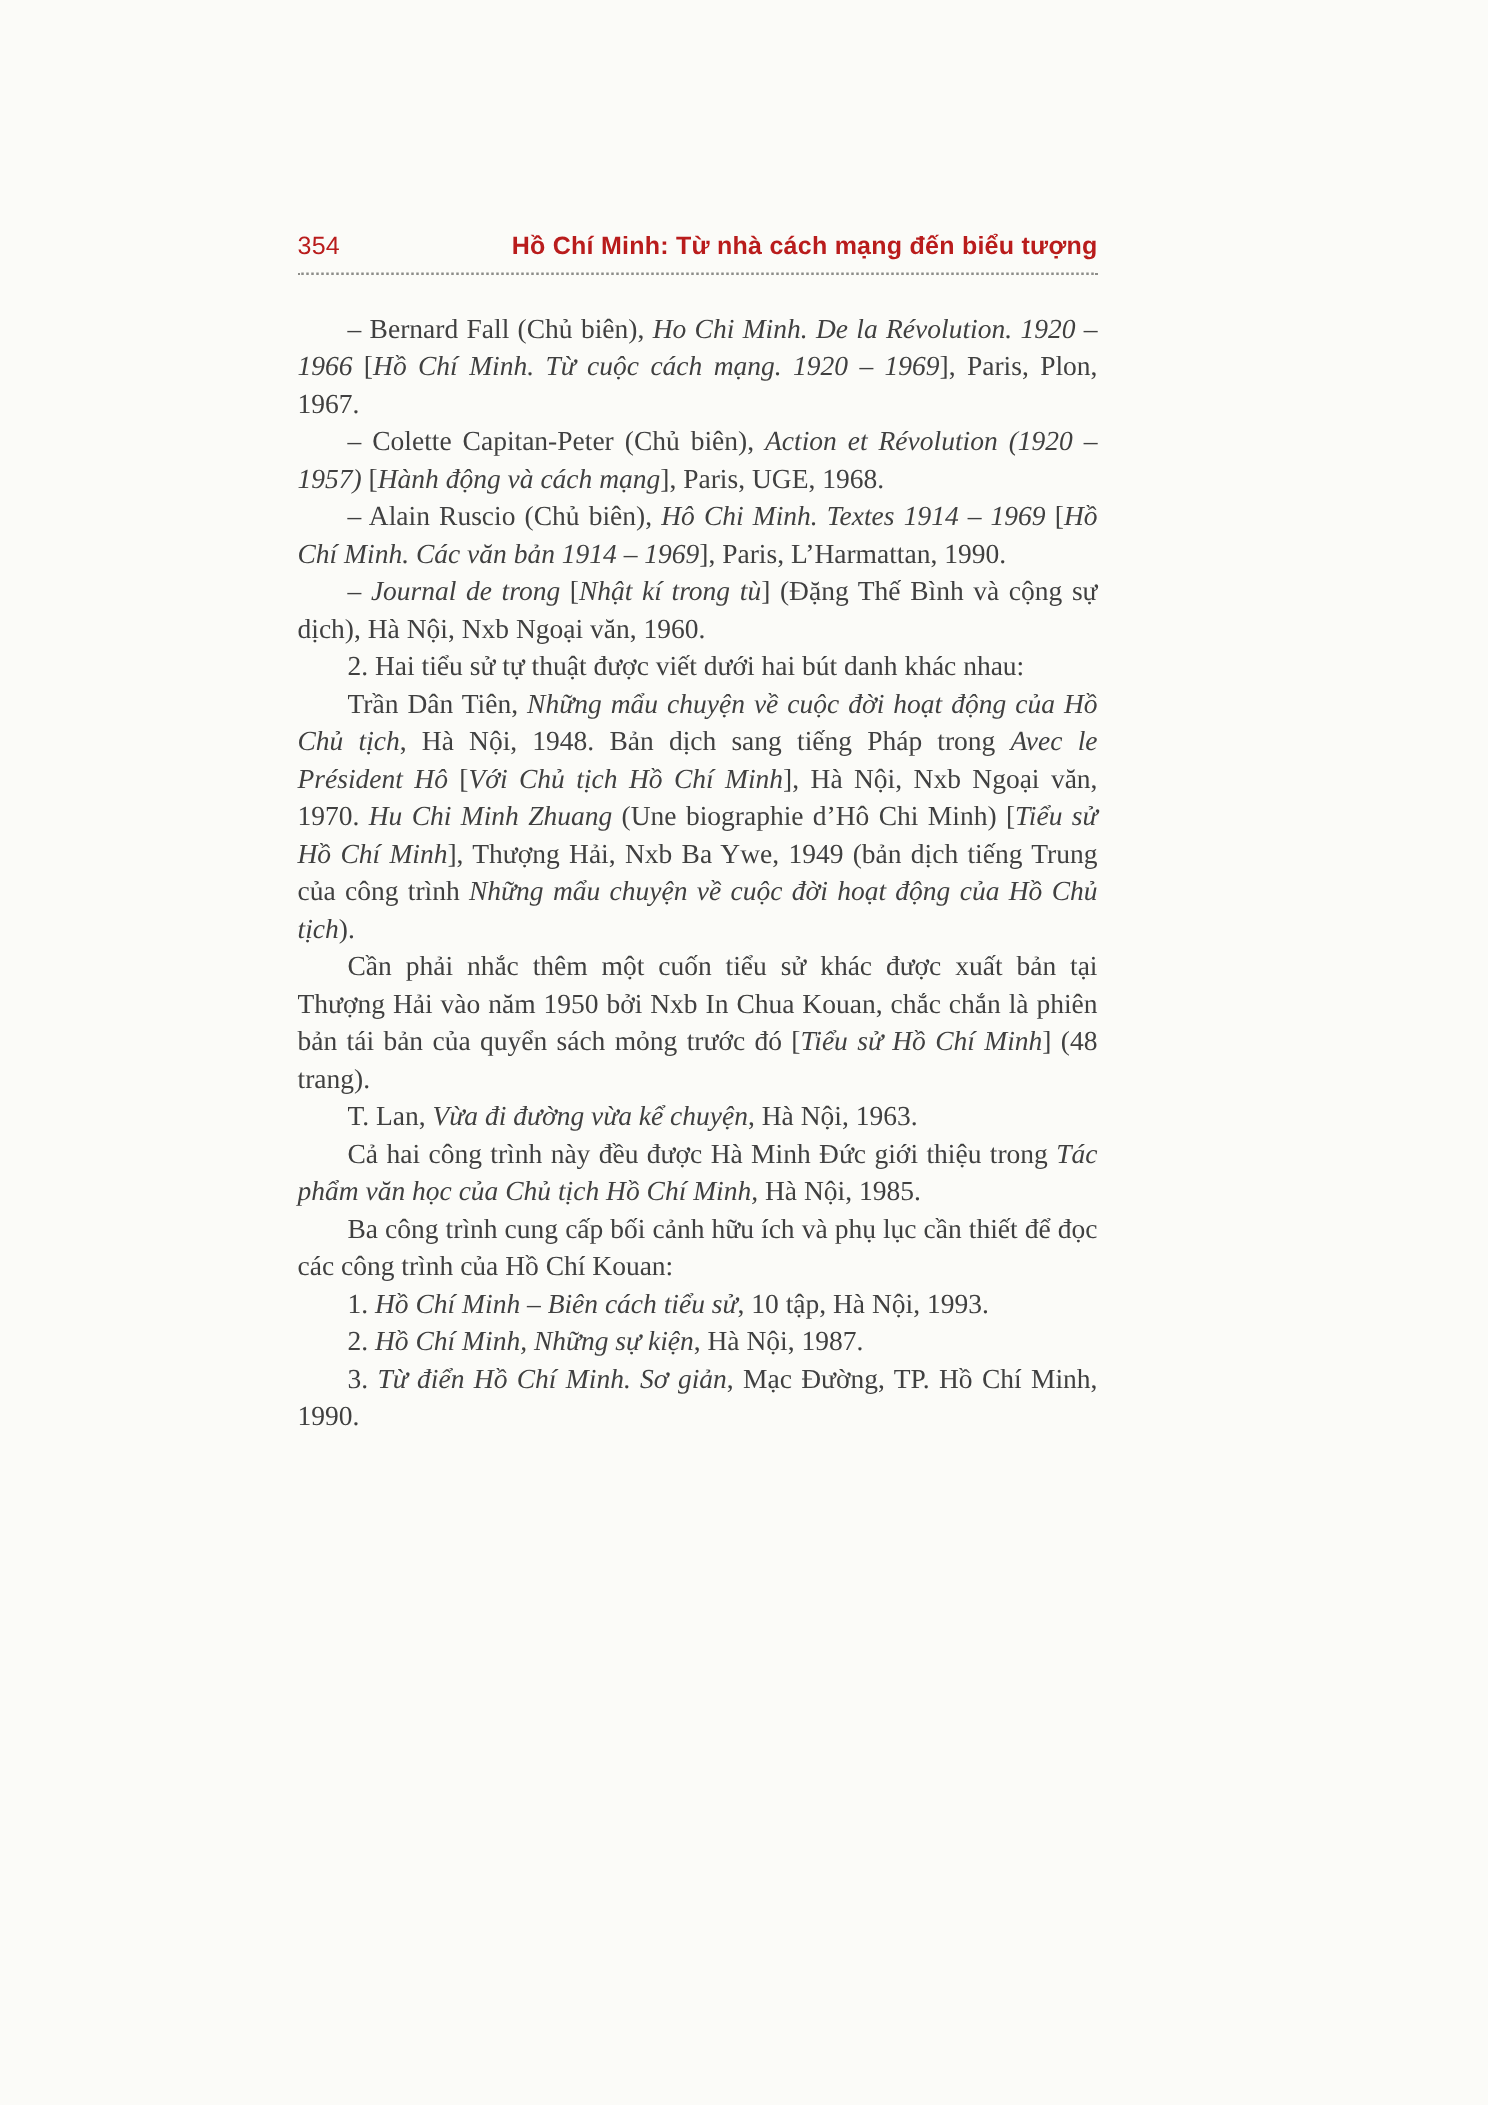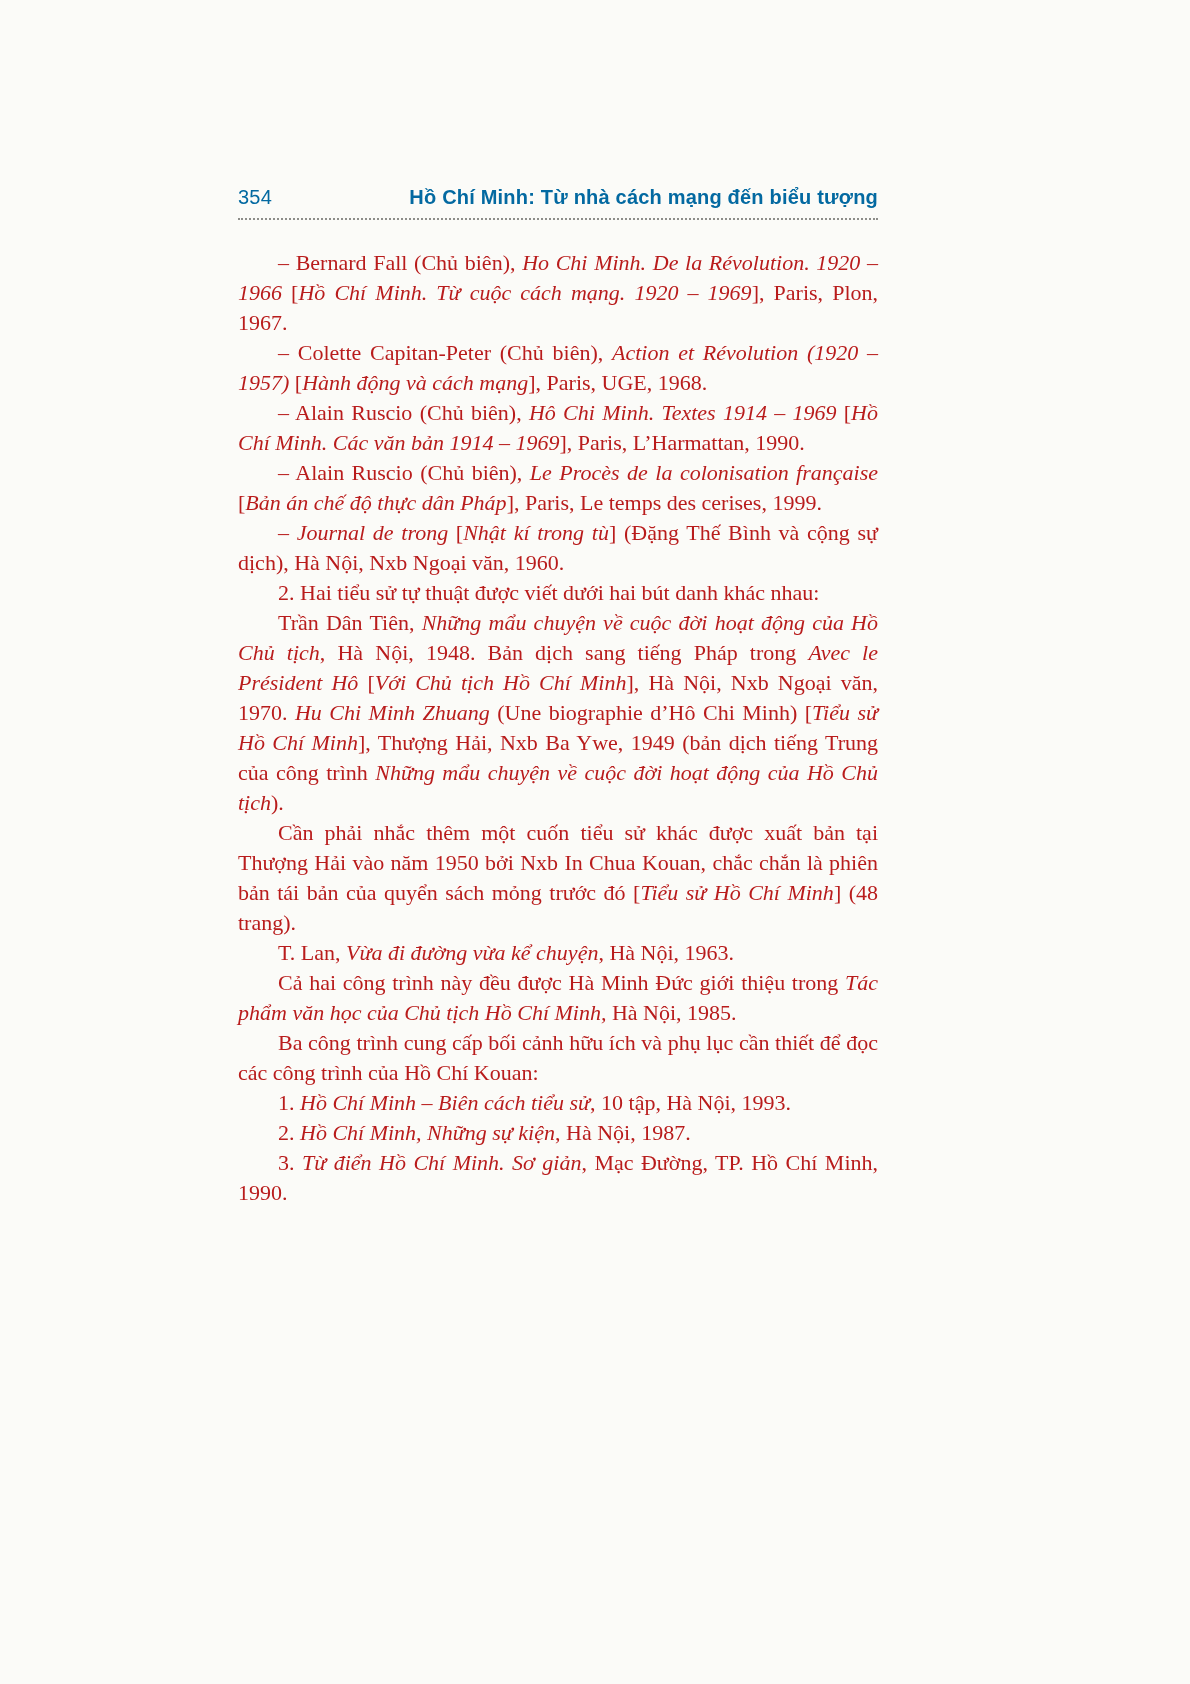--- a/index.html
+++ b/index.html
@@ -44,30 +44,29 @@
   .body-text p {
     margin: 0;
     text-indent: 40px;
   }
   .it { font-style: italic; }
 </style>
 </head>
 <body>
 
 <div class="page" style="background: rgb(251, 251, 248);">
-  <header class="running-head" style="color: #0369a1;">
+  <header class="running-head" style="color: #b91c1c;">
     <span class="page-num">354</span>
     <span class="run-title">Hồ Chí Minh: Từ nhà cách mạng đến biểu tượng</span>
   </header>
   <div class="head-rule" style="border-bottom-color: rgb(141, 141, 137);"></div>
-  <main class="body-text" style="color: #b91c1c;">
+  <main class="body-text" style="color: #404040;">
       <p><span>– Bernard Fall (Chủ biên), </span><span class="it">Ho Chi Minh. De la Révolution. 1920 – 1966</span><span> [</span><span class="it">Hồ Chí Minh. Từ cuộc cách mạng. 1920 – 1969</span><span>], Paris, Plon, 1967.</span></p>
       <p><span>– Colette Capitan-Peter (Chủ biên), </span><span class="it">Action et Révolution (1920 – 1957)</span><span> [</span><span class="it">Hành động và cách mạng</span><span>], Paris, UGE, 1968.</span></p>
       <p><span>– Alain Ruscio (Chủ biên), </span><span class="it">Hô Chi Minh. Textes 1914 – 1969</span><span> [</span><span class="it">Hồ Chí Minh. Các văn bản 1914 – 1969</span><span>], Paris, L’Harmattan, 1990.</span></p>
-      <p><span>– Alain Ruscio (Chủ biên), </span><span class="it">Le Procès de la colonisation française</span><span> [</span><span class="it">Bản án chế độ thực dân Pháp</span><span>], Paris, Le temps des cerises, 1999.</span></p>
       <p><span>– </span><span class="it">Journal de trong</span><span> [</span><span class="it">Nhật kí trong tù</span><span>] (Đặng Thế Bình và cộng sự dịch), Hà Nội, Nxb Ngoại văn, 1960.</span></p>
       <p><span>2. Hai tiểu sử tự thuật được viết dưới hai bút danh khác nhau:</span></p>
       <p><span>Trần Dân Tiên, </span><span class="it">Những mẩu chuyện về cuộc đời hoạt động của Hồ Chủ tịch</span><span>, Hà Nội, 1948. Bản dịch sang tiếng Pháp trong </span><span class="it">Avec le Président Hô</span><span> [</span><span class="it">Với Chủ tịch Hồ Chí Minh</span><span>], Hà Nội, Nxb Ngoại văn, 1970. </span><span class="it">Hu Chi Minh Zhuang</span><span> (Une biographie d’Hô Chi Minh) [</span><span class="it">Tiểu sử Hồ Chí Minh</span><span>], Thượng Hải, Nxb Ba Ywe, 1949 (bản dịch tiếng Trung của công trình </span><span class="it">Những mẩu chuyện về cuộc đời hoạt động của Hồ Chủ tịch</span><span>).</span></p>
       <p><span>Cần phải nhắc thêm một cuốn tiểu sử khác được xuất bản tại Thượng Hải vào năm 1950 bởi Nxb In Chua Kouan, chắc chắn là phiên bản tái bản của quyển sách mỏng trước đó [</span><span class="it">Tiểu sử Hồ Chí Minh</span><span>] (48 trang).</span></p>
       <p><span>T. Lan, </span><span class="it">Vừa đi đường vừa kể chuyện</span><span>, Hà Nội, 1963.</span></p>
       <p><span>Cả hai công trình này đều được Hà Minh Đức giới thiệu trong </span><span class="it">Tác phẩm văn học của Chủ tịch Hồ Chí Minh,</span><span> Hà Nội, 1985.</span></p>
       <p><span>Ba công trình cung cấp bối cảnh hữu ích và phụ lục cần thiết để đọc các công trình của Hồ Chí Kouan:</span></p>
       <p><span>1. </span><span class="it">Hồ Chí Minh – Biên cách tiểu sử</span><span>, 10 tập, Hà Nội, 1993.</span></p>
       <p><span>2. </span><span class="it">Hồ Chí Minh, Những sự kiện</span><span>, Hà Nội, 1987.</span></p>
       <p><span>3. </span><span class="it">Từ điển Hồ Chí Minh. Sơ giản</span><span>, Mạc Đường, TP. Hồ Chí Minh, 1990.</span></p>

